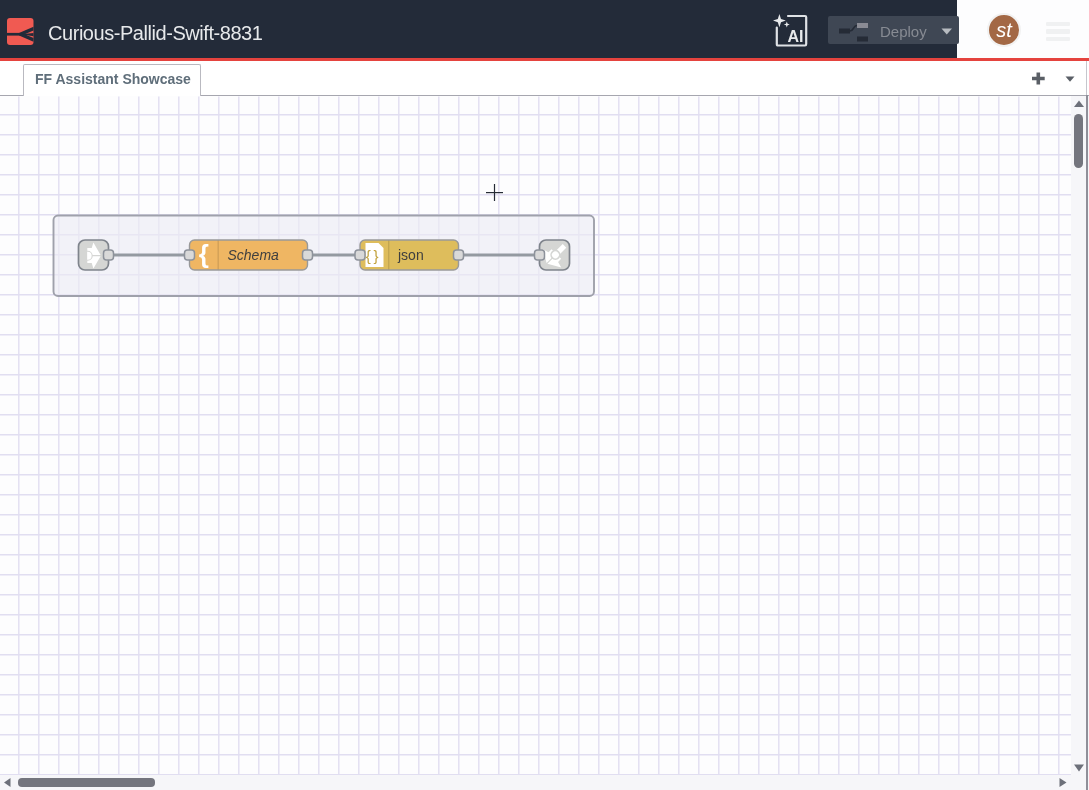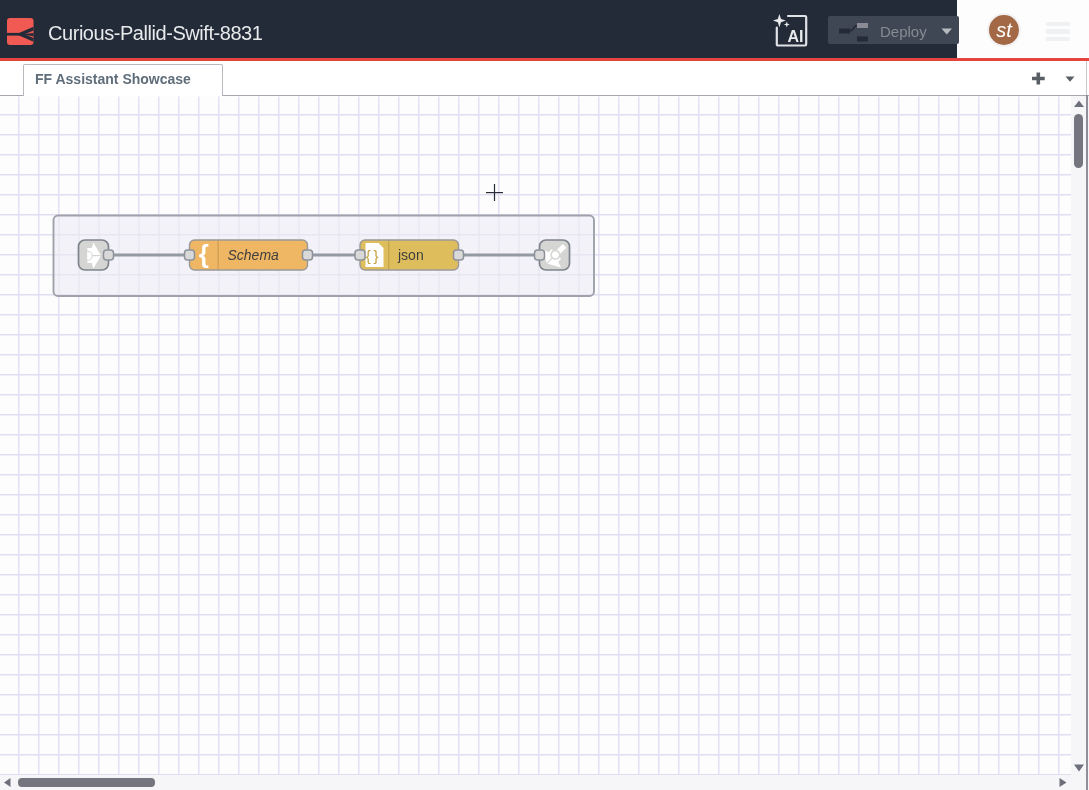--- a/index.html
+++ b/index.html
@@ -2,21 +2,21 @@
 <html><head>
 <meta charset="utf-8">
 <style>
   * { margin:0; padding:0; box-sizing:border-box; }
   html,body { width:1089px; height:790px; overflow:hidden; font-family:"Liberation Sans", sans-serif; background:#fdfdfe; }
   #header { position:absolute; left:0; top:0; width:957px; height:58px; background:#232b39; }
   #redline { position:absolute; left:0; top:58px; width:1089px; height:3px; background:#e5433e; }
   #logo { position:absolute; left:7px; top:18px; }
   #title { position:absolute; left:48px; top:22px; font-size:20px; color:#e7e9eb; letter-spacing:-0.45px; }
   #tabbar { position:absolute; left:0; top:61px; width:1089px; height:35px; background:#ffffff; border-bottom:1.2px solid #a6a6af; }
-  #tab { position:absolute; left:23px; top:64px; width:200px; height:32px; background:#ffffff; border:1px solid #b9b9c0; border-bottom:none; border-radius:2px 2px 0 0; z-index:3; }
+  #tab { position:absolute; left:23px; top:64px; width:178px; height:32px; background:#ffffff; border:1px solid #b9b9c0; border-bottom:none; border-radius:2px 2px 0 0; z-index:3; }
   #tab span { position:absolute; left:11px; top:6px; font-size:14px; font-weight:bold; color:#5f6e7a; }
   #canvas { position:absolute; left:0; top:95px; width:1072px; height:680px; }
   .sbtrack-v { position:absolute; left:1071px; top:96.2px; width:18px; height:693.8px; background:#f6f6f9; }
   .sbtrack-h { position:absolute; left:0px; top:775px; width:1072px; height:15px; background:#f6f6f9; }
   .rightline { position:absolute; left:1086px; top:95px; width:1.5px; height:695px; background:#8f8f99; }
   .rightline2 { position:absolute; left:1085.5px; top:61px; width:1.5px; height:34px; background:#c6c6cd; }
   .thumb-v { position:absolute; left:1074px; top:114px; width:9px; height:54px; background:#74757e; border-radius:4.5px; }
   .thumb-h { position:absolute; left:18px; top:778px; width:137px; height:8.5px; background:#74757e; border-radius:4px; }
 </style>
 </head>

